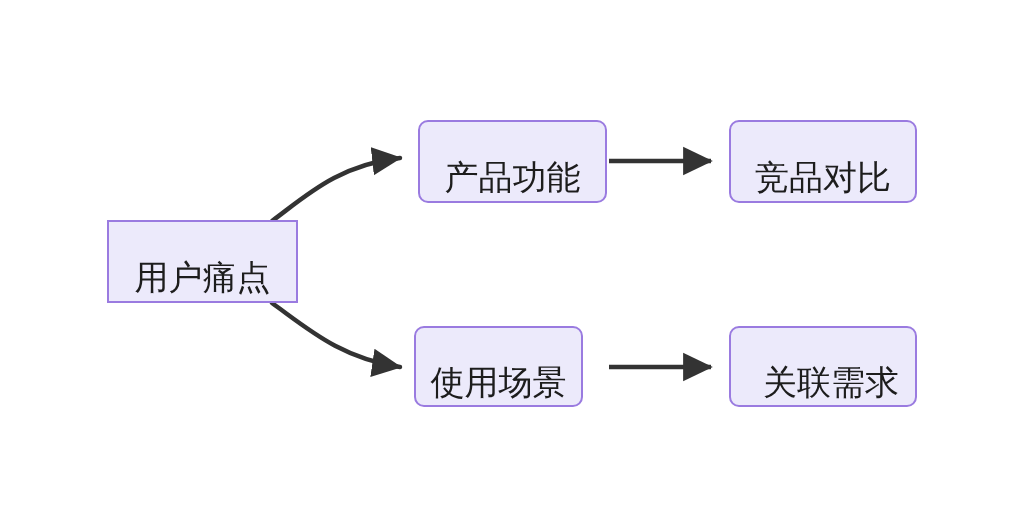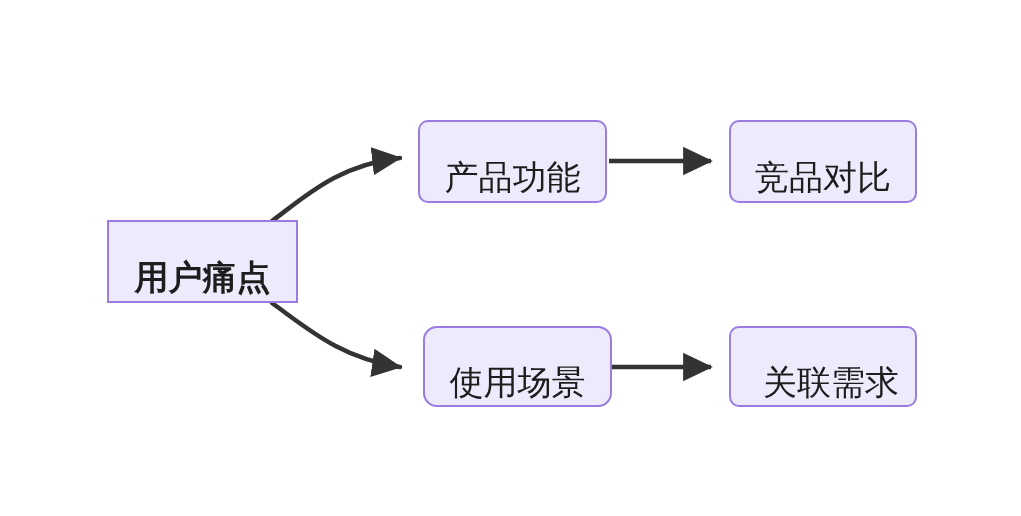--- a/index.html
+++ b/index.html
@@ -73,33 +73,33 @@
 
     <g>
       <path d="M 272 303 C 307 328, 340 358, 400 367" fill="none" stroke="#333333" stroke-width="4.5" stroke-linecap="round" marker-end="url(#arrowhead)"></path>
     </g>
 
     <g>
       <path d="M 609 367 L 711 367" fill="none" stroke="#333333" stroke-width="4.5" stroke-linecap="butt" marker-end="url(#arrowhead)"></path>
     </g>
   </svg>
 
-  <div class="node node-rect" style="left:107px; top:220px; width:191px; height:83px;font-weight:bold;">
+  <div class="node node-rect" style="left:107px; top:220px; width:191px; height:83px;">
     <span class="node-label">用户痛点</span>
   </div>
 
   <div class="node node-round" style="left:418px; top:120px; width:189px; height:83px;">
     <span class="node-label">产品功能</span>
   </div>
 
   <div class="node node-round" style="left:729px; top:120px; width:188px; height:83px;">
     <span class="node-label">竞品对比</span>
   </div>
 
-  <div class="node node-round" style="left:423px; top:326px; width:189px; height:81px;border-radius:14px;">
+  <div class="node node-round" style="left:414px; top:326px; width:169px; height:81px;">
     <span class="node-label">使用场景</span>
   </div>
 
   <div class="node node-round" style="left:729px; top:326px; width:188px; height:81px;padding-left:16px;">
     <span class="node-label">关联需求</span>
   </div>
 
 </div>
 
 </body></html>

